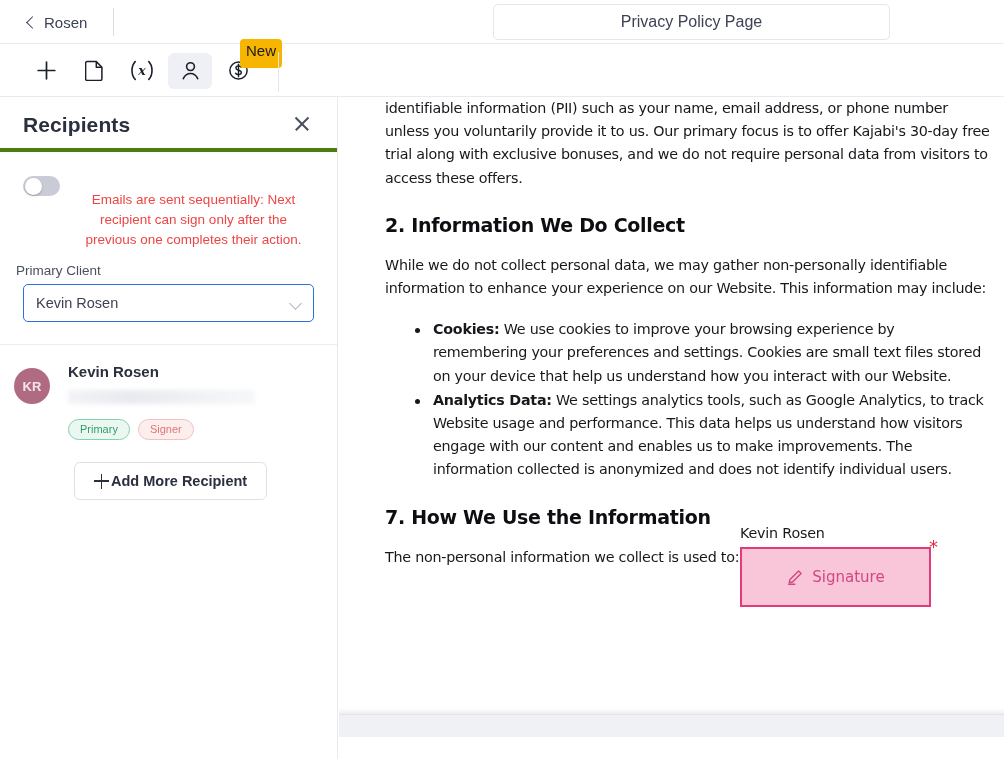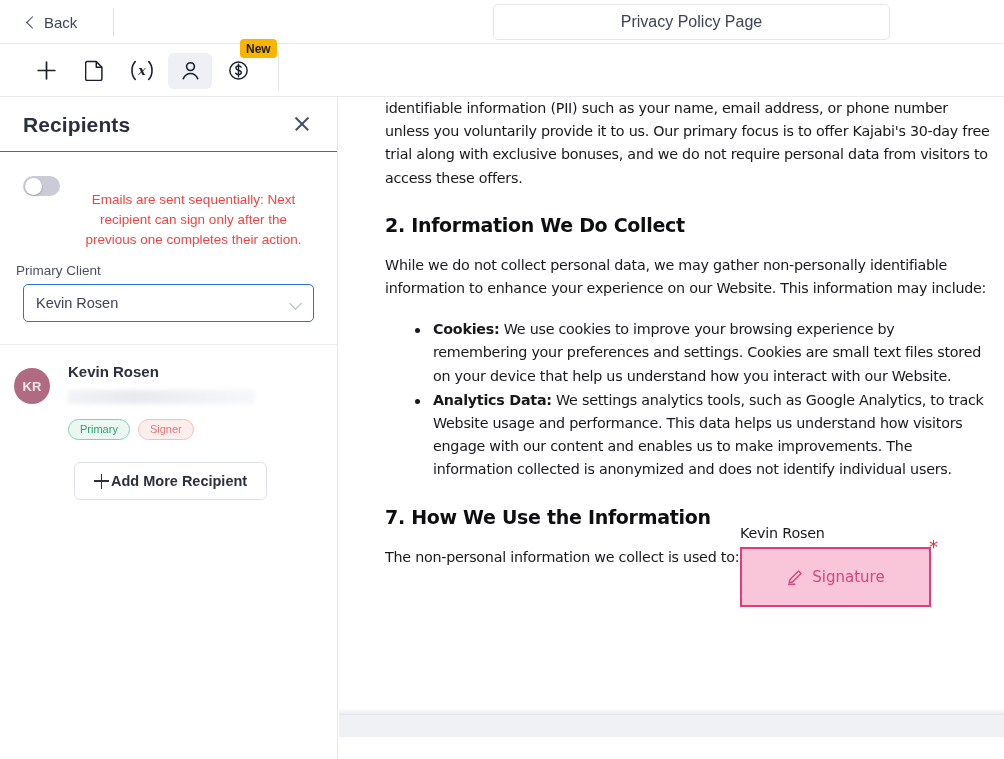--- a/index.html
+++ b/index.html
@@ -44,32 +44,32 @@
   .tool {
     position:relative; width:44px; height:36px; border-radius:6px;
     display:flex; align-items:center; justify-content:center;
     cursor:pointer; color:#1b1f2b;
   }
   .tool.active { background:#eef0f6; }
   .tool svg { display:block; }
   .new-badge {
     position:absolute; left:24px; top:-14px;
     background:#f7b500; color:#1a1a1a;
-    font-size:12px; font-weight:700; line-height:1;
-    padding:4px 6px 3px; border-radius:4px; white-space:nowrap;
+    font-size:15px; font-weight:400; line-height:1;
+    padding:4px 6px 10px; border-radius:4px; white-space:nowrap;
   }
   .tool-divider { position:absolute; left:278px; top:8px; width:1px; height:40px; background:#e4e6ec; }
 
   
   .panel {
     position:absolute; left:0; top:97px; width:338px; height:662px;
     background:#fff; border-right:1px solid #e9eaee;
   }
   .panel-head {
-    position:relative; height:55px; border-bottom:1px solid #4d7c0f;
+    position:relative; height:55px; border-bottom:4px solid #4d7c0f;
     display:flex; align-items:center;text-decoration:underline;
   }
   .panel-title { position:absolute; left:23px; top:16px; font-size:21px; font-weight:700; color:#2b2f3e; letter-spacing:.1px;}
   .close-x { position:absolute; right:23px; top:15px; width:24px; height:24px; cursor:pointer; }
   .close-x:before, .close-x:after{
     content:""; position:absolute; left:3px; top:11px; width:18px; height:1.6px; background:#4a4f5e;
   }
   .close-x:before { transform: rotate(45deg); }
   .close-x:after  { transform: rotate(-45deg); }
 
@@ -181,21 +181,21 @@
   }
 </style>
 </head>
 <body>
 
 <div id="app">
 
   <div class="topbar">
     <div class="back-btn">
       <span class="back-chevron"></span>
-      <span>Back</span>
+      <span>Rosen</span>
     </div>
     <div class="back-divider"></div>
     <div class="doc-title-wrap">
       <span class="doc-title">Privacy Policy Page</span>
     </div>
   </div>
 
   <div class="toolstrip">
     <div class="tool-list">
 

